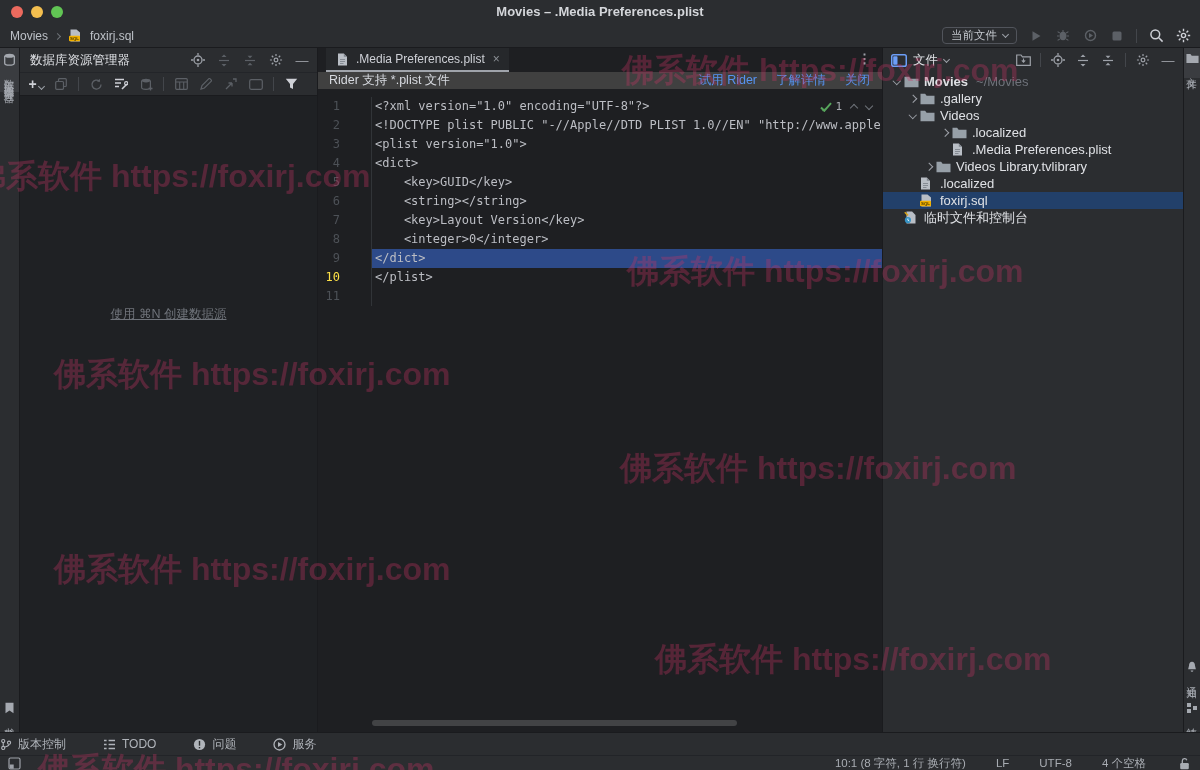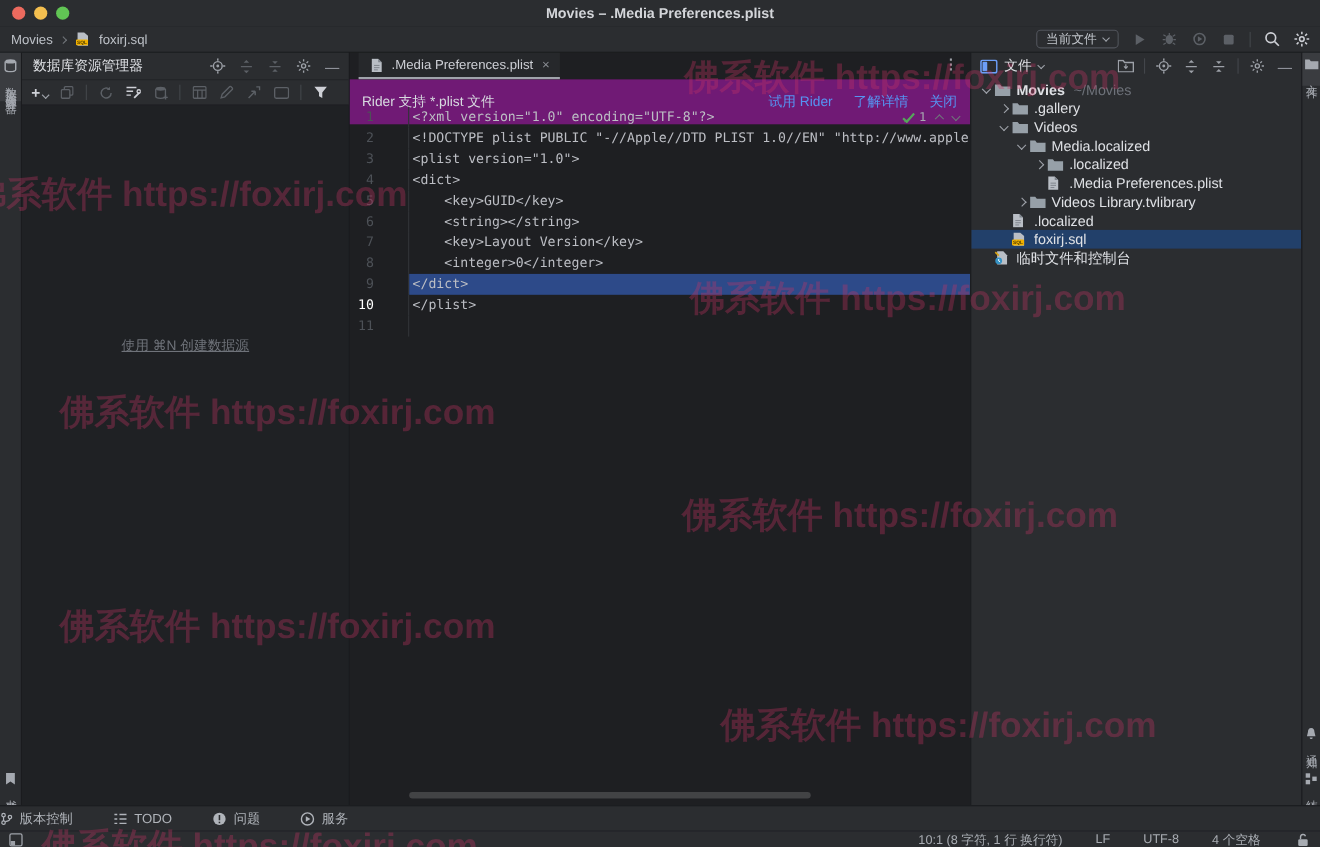--- a/index.html
+++ b/index.html
@@ -50,32 +50,32 @@
   .db-hint { position:absolute; left:0; right:0; top:258px; text-align:center; font-size:12.5px; color:#6f737a;text-decoration:underline; }
   .ibtn { display:flex; align-items:center; justify-content:center; min-width:16px; height:16px; }
   
   .editor-col { position:absolute; left:318px; top:0; width:564px; height:684px; background:#1e1f22; }
   .tabbar { position:relative; height:24px; background:#1e1f22; }
   .etab { position:absolute; left:8px; top:0; height:24px; display:flex; align-items:center; gap:6px;
     padding:0 9px 0 8px; background:#26282b; border-bottom:2px solid #a0a4ab; font-size:12px; color:#ced0d6; }
   .etab-close { color:#8c9096; font-size:12px; line-height:1; margin-left:2px; }
   .kebab { position:absolute; right:11px; top:4px; color:#9da1a8; font-size:13px; line-height:1;
     letter-spacing:0; font-weight:bold; }
-  .banner { height:41px; background:#701a75; display:flex; align-items:center; padding:0 12px 0 11px;
+  .banner { height:17px; background:#404040; display:flex; align-items:center; padding:0 12px 0 11px;
     font-size:12.5px; color:#d7dae0; }
   .banner .msg { flex:1; }
   .blink { color:#5694f2; margin-left:19px; }
   .code { position:absolute; left:0; right:0; top:48px; bottom:0; padding-top:1px;
     font-family:"DejaVu Sans Mono","Liberation Mono",monospace; font-size:12px; }
   .cl { display:flex; height:19px; line-height:19px; }
   .ln { width:22px; flex:none; text-align:right; color:#4d5157; }
   .gut { width:32px; flex:none; border-right:1px solid #313438; }
   .ct { flex:1; white-space:pre; padding-left:3px; color:#bcbec4; overflow:hidden; }
   .cl.sel .ct { background:#2d4a89; }
-  .cl.cur .ln { color:#ffffff; }
+  .cl.cur .ln { color:#fde047; }
   .inspect { position:absolute; top:4px; right:10px; display:flex; align-items:center; gap:9px; font-size:11px; }
   .insp-count { color:#a8abb2; margin-left:-6px; }
   .chev-ud { width:6px; height:6px; border-right:1.4px solid #6f737a; border-bottom:1.4px solid #6f737a; }
   .chev-up { transform:rotate(-135deg); margin-top:3px; }
   .chev-dn { transform:rotate(45deg); margin-top:-2px; }
   .hscroll { position:absolute; left:54px; bottom:6px; width:365px; height:6px; border-radius:3px;
     background:rgba(255,255,255,0.16); }
   
   .files-panel { position:absolute; left:882px; top:0; width:301px; height:684px; background:#2b2d30;
     border-left:1px solid #1a1b1e; }
@@ -457,31 +457,20 @@
         <span class="chev">
             <i class="cv cv-d"></i>
           </span>
         <span class="ticon">
             <svg width="15" height="12" viewBox="0 0 15 12">
               <path d="M0.5 0.8h4.6l1.5 1.9h7.9v8.5H0.5z" fill="#97a0a8"></path>
             </svg>
           </span>
         <span class="tlabel">Videos</span>
       </div>
-      <div class="trow" style="--lv:2">
-        <span class="chev">
-            <i class="cv cv-d"></i>
-          </span>
-        <span class="ticon">
-            <svg width="15" height="12" viewBox="0 0 15 12">
-              <path d="M0.5 0.8h4.6l1.5 1.9h7.9v8.5H0.5z" fill="#97a0a8"></path>
-            </svg>
-          </span>
-        <span class="tlabel">Media.localized</span>
-      </div>
       <div class="trow" style="--lv:3">
         <span class="chev">
             <i class="cv cv-r"></i>
           </span>
         <span class="ticon">
             <svg width="15" height="12" viewBox="0 0 15 12">
               <path d="M0.5 0.8h4.6l1.5 1.9h7.9v8.5H0.5z" fill="#97a0a8"></path>
             </svg>
           </span>
         <span class="tlabel">.localized</span>

